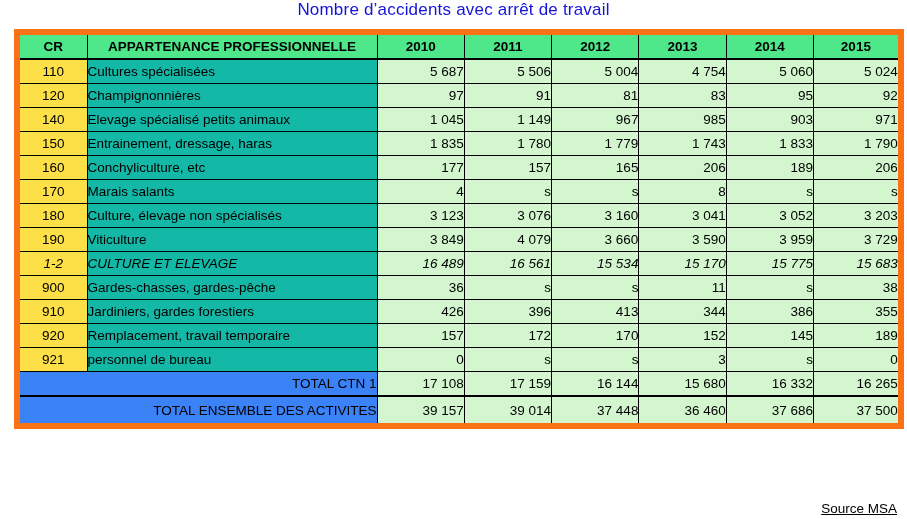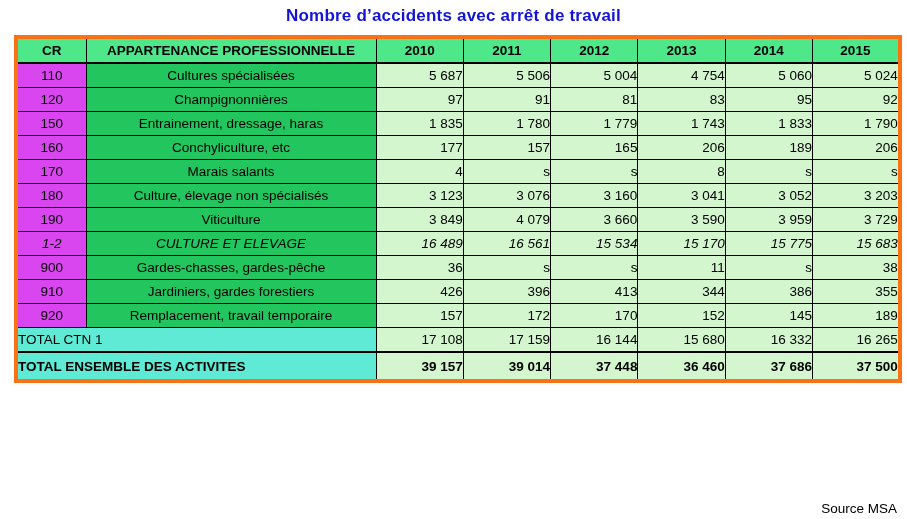--- a/index.html
+++ b/index.html
@@ -13,70 +13,70 @@
     overflow: hidden;
   }
   .page {
     position: relative;
     width: 907px;
     height: 519px;
   }
   .title {
     text-align: center;
     font-size: 17px;
-    font-weight: bold;
+    font-weight: normal;
     color: #1414D9;
-    padding-top: 6px;
     letter-spacing: 0.2px;
   }
   table.acc {
     border-collapse: collapse;
     table-layout: fixed;
     width: 884px;
     margin-left: 14px;
     margin-top: 9px;
-    border: 4px solid #f97316;
+    border: 6px solid #f97316;
   }
   table.acc th, table.acc td {
     border: 1px solid #000000;
     font-size: 13.5px;
     height: 23px;
     padding: 0;
     overflow: hidden;
     white-space: nowrap;
   }
   table.acc thead th {
     background: #4EE88A;
     font-weight: bold;
     border-bottom: 2px solid #000000;
     text-align: center;
   }
-  td.cr { text-align: center; background: #d946ef; }
-  td.label { text-align: center; padding-left: 7px; background: #22c55e; }
+  td.cr { text-align: center; background: #fde047; }
+  td.label { text-align: left; padding-left: 7px; background: #14b8a6; }
   td.num {
     text-align: right;
     padding-right: 7px;
     background: #D3F6CF;
   }
   tr.italic td { font-style: italic; }
   tr.total td.total-label {
-    text-align: left;
-    background: #5eead4;
+    text-align: right;
+    background: #3b82f6;
   }
   tr.total-all td {
-    font-weight: bold;
+    font-weight: normal;
     border-top: 2.5px solid #000000;
     height: 26px;
   }
   .source {
     position: absolute;
     right: 10px;
     bottom: 3px;
     font-size: 13.5px;
     color: #000000;
+    text-decoration: underline;
   }
 </style>
 </head>
 <body>
 
 <div class="page">
 
   <div class="title">Nombre d’accidents avec arrêt de travail</div>
 
   <table class="acc">
@@ -117,20 +117,30 @@
           <td class="cr">120</td>
           <td class="label">Champignonnières</td>
           <td class="num">97</td>
           <td class="num">91</td>
           <td class="num">81</td>
           <td class="num">83</td>
           <td class="num">95</td>
           <td class="num">92</td>
         </tr>
         <tr>
+          <td class="cr">140</td>
+          <td class="label">Elevage spécialisé petits animaux</td>
+          <td class="num">1 045</td>
+          <td class="num">1 149</td>
+          <td class="num">967</td>
+          <td class="num">985</td>
+          <td class="num">903</td>
+          <td class="num">971</td>
+        </tr>
+        <tr>
           <td class="cr">150</td>
           <td class="label">Entrainement, dressage, haras</td>
           <td class="num">1 835</td>
           <td class="num">1 780</td>
           <td class="num">1 779</td>
           <td class="num">1 743</td>
           <td class="num">1 833</td>
           <td class="num">1 790</td>
         </tr>
         <tr>
@@ -206,20 +216,30 @@
         <tr>
           <td class="cr">920</td>
           <td class="label">Remplacement, travail temporaire</td>
           <td class="num">157</td>
           <td class="num">172</td>
           <td class="num">170</td>
           <td class="num">152</td>
           <td class="num">145</td>
           <td class="num">189</td>
         </tr>
+        <tr>
+          <td class="cr">921</td>
+          <td class="label">personnel de bureau</td>
+          <td class="num">0</td>
+          <td class="num">s</td>
+          <td class="num">s</td>
+          <td class="num">3</td>
+          <td class="num">s</td>
+          <td class="num">0</td>
+        </tr>
         <tr class="total">
           <td class="total-label" colspan="2">TOTAL CTN 1</td>
           <td class="num">17 108</td>
           <td class="num">17 159</td>
           <td class="num">16 144</td>
           <td class="num">15 680</td>
           <td class="num">16 332</td>
           <td class="num">16 265</td>
         </tr>
         <tr class="total total-all">

